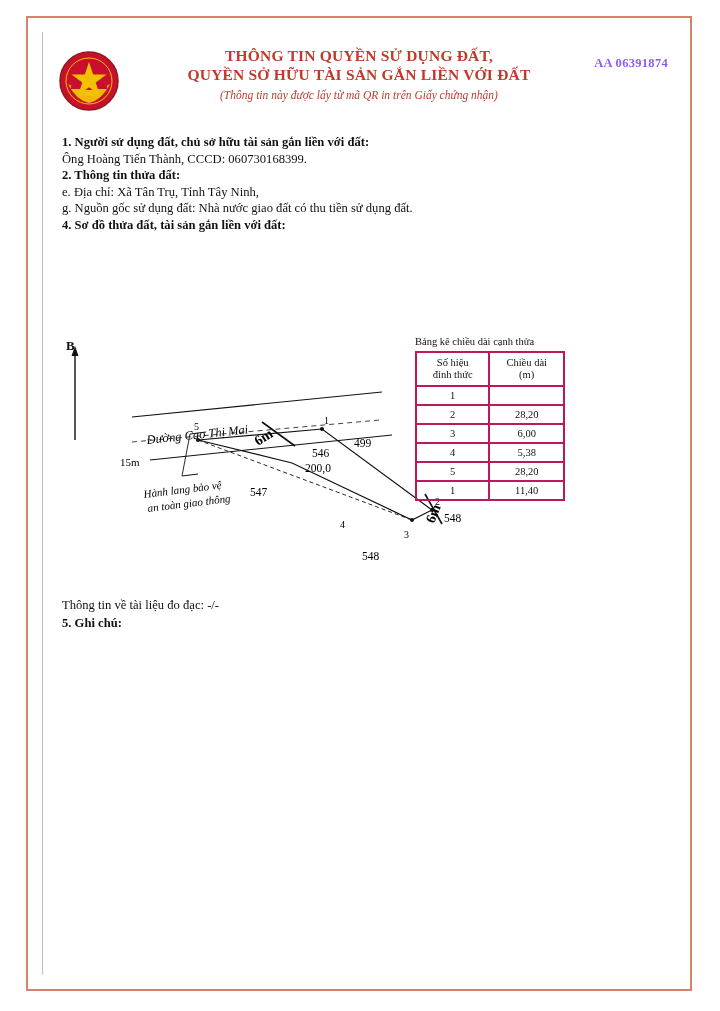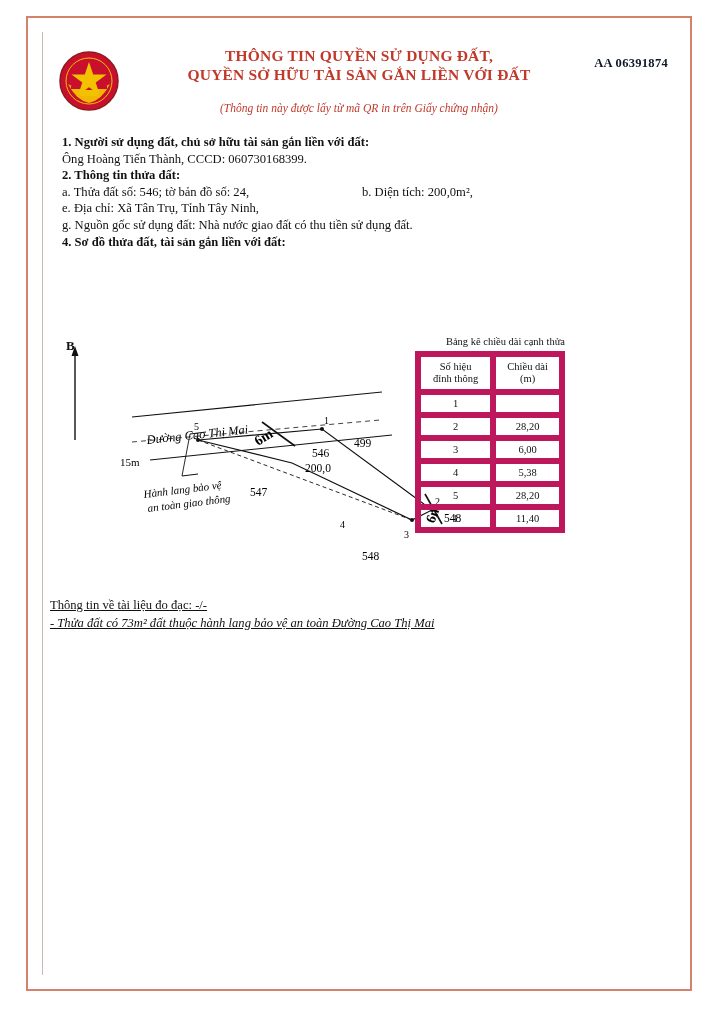--- a/index.html
+++ b/index.html
@@ -70,30 +70,30 @@
     font-size: 15.5px;
     letter-spacing: .2px;
     color: #c0392b;
     line-height: 19px;
     white-space: nowrap;
   }
   .title-sub {
     font-style: italic;
     font-size: 11.5px;
     color: #c0392b;
-    margin-top: 17px;
+    margin-top: 4px;
     line-height: 14px;
   }
   .serial {
     position: absolute;
     right: 6px;
     top: 20px;
     font-weight: bold;
     font-size: 12.5px;
-    color: #0f172a;
+    color: #8b5cf6;
     letter-spacing: .3px;
   }
 
   
   .body-text {
     position: absolute;
     left: 62px;
     top: 134px;
     width: 600px;
     font-size: 12.6px;
@@ -127,51 +127,50 @@
 
   
   .table-wrap {
     position: absolute;
     left: 415px;
     top: 336px;
     width: 150px;
   }
   .table-caption {
     font-size: 10.5px;
-    text-align: right;
+    text-align: left;
     margin-bottom: 4px;
     white-space: nowrap;
   }
   table.edge-table {
     border-collapse: collapse;
     width: 150px;
     font-size: 10.5px;
   }
   table.edge-table th,
   table.edge-table td {
-    border: 6px solid #be185d;
+    border: 2px solid #be185d;
     text-align: center;
     padding: 1px 2px;
     height: 15px;
     font-weight: normal;
   }
   table.edge-table th {
     height: 30px;
     line-height: 12px;
   }
 
   
   .footer-text {
     position: absolute;
-    left: 50px;
+    left: 62px;
     top: 596px;
     width: 600px;
     font-size: 12.6px;
     line-height: 18px;
-    text-decoration: underline;
   }
   .footer-text .bold { font-weight: bold; }
   .note-italic { font-style: italic; }
 </style>
 </head>
 <body>
 
 <div class="page">
 
   <div class="outer-border"></div>
@@ -201,24 +200,20 @@
     <div class="serial">AA 06391874</div>
   </div>
 
   <div class="body-text">
 
     <div class="row bold">1. Người sử dụng đất, chủ sở hữu tài sản gắn liền với đất:</div>
     <div class="row">Ông Hoàng Tiến Thành, CCCD: 060730168399.</div>
 
     <div class="row bold">2. Thông tin thửa đất:</div>
 
-    <div class="row">
-      <span>a. Thửa đất số: 546; tờ bản đồ số: 24,</span>
-      <span class="col-b">b. Diện tích: 200,0m²,</span>
-    </div>
 
 
 
     <div class="row">e. Địa chỉ: Xã Tân Trụ, Tỉnh Tây Ninh,</div>
     <div class="row">g. Nguồn gốc sử dụng đất: Nhà nước giao đất có thu tiền sử dụng đất.</div>
 
     <div class="row bold">4. Sơ đồ thửa đất, tài sản gắn liền với đất:</div>
   </div>
 
   <div class="diagram">
@@ -280,21 +275,21 @@
 
   <div style="position:absolute;left:66px;top:338px;font-size:13px;font-weight:bold;">B</div>
 
   <div class="table-wrap">
     <div class="table-caption">Bảng kê chiều dài cạnh thửa</div>
     <table class="edge-table">
       <thead>
         <tr>
           <th>
             <span>Số hiệu</span><br>
-            <span>đỉnh thông</span>
+            <span>đỉnh thức</span>
           </th>
           <th>
             <span>Chiều dài</span><br>
             <span>(m)</span>
           </th>
         </tr>
       </thead>
       <tbody>
         <tr>
           <td>1</td>
@@ -319,16 +314,16 @@
         <tr>
           <td>1</td>
           <td>11,40</td>
         </tr>
       </tbody>
     </table>
   </div>
 
   <div class="footer-text">
     <div>Thông tin về tài liệu đo đạc: -/-</div>
-    <div class="note-italic">- Thửa đất có 73m² đất thuộc hành lang bảo vệ an toàn Đường Cao Thị Mai</div>
+    <div class="bold">5. Ghi chú:</div>
   </div>
 
 </div>
 
 </body></html>

